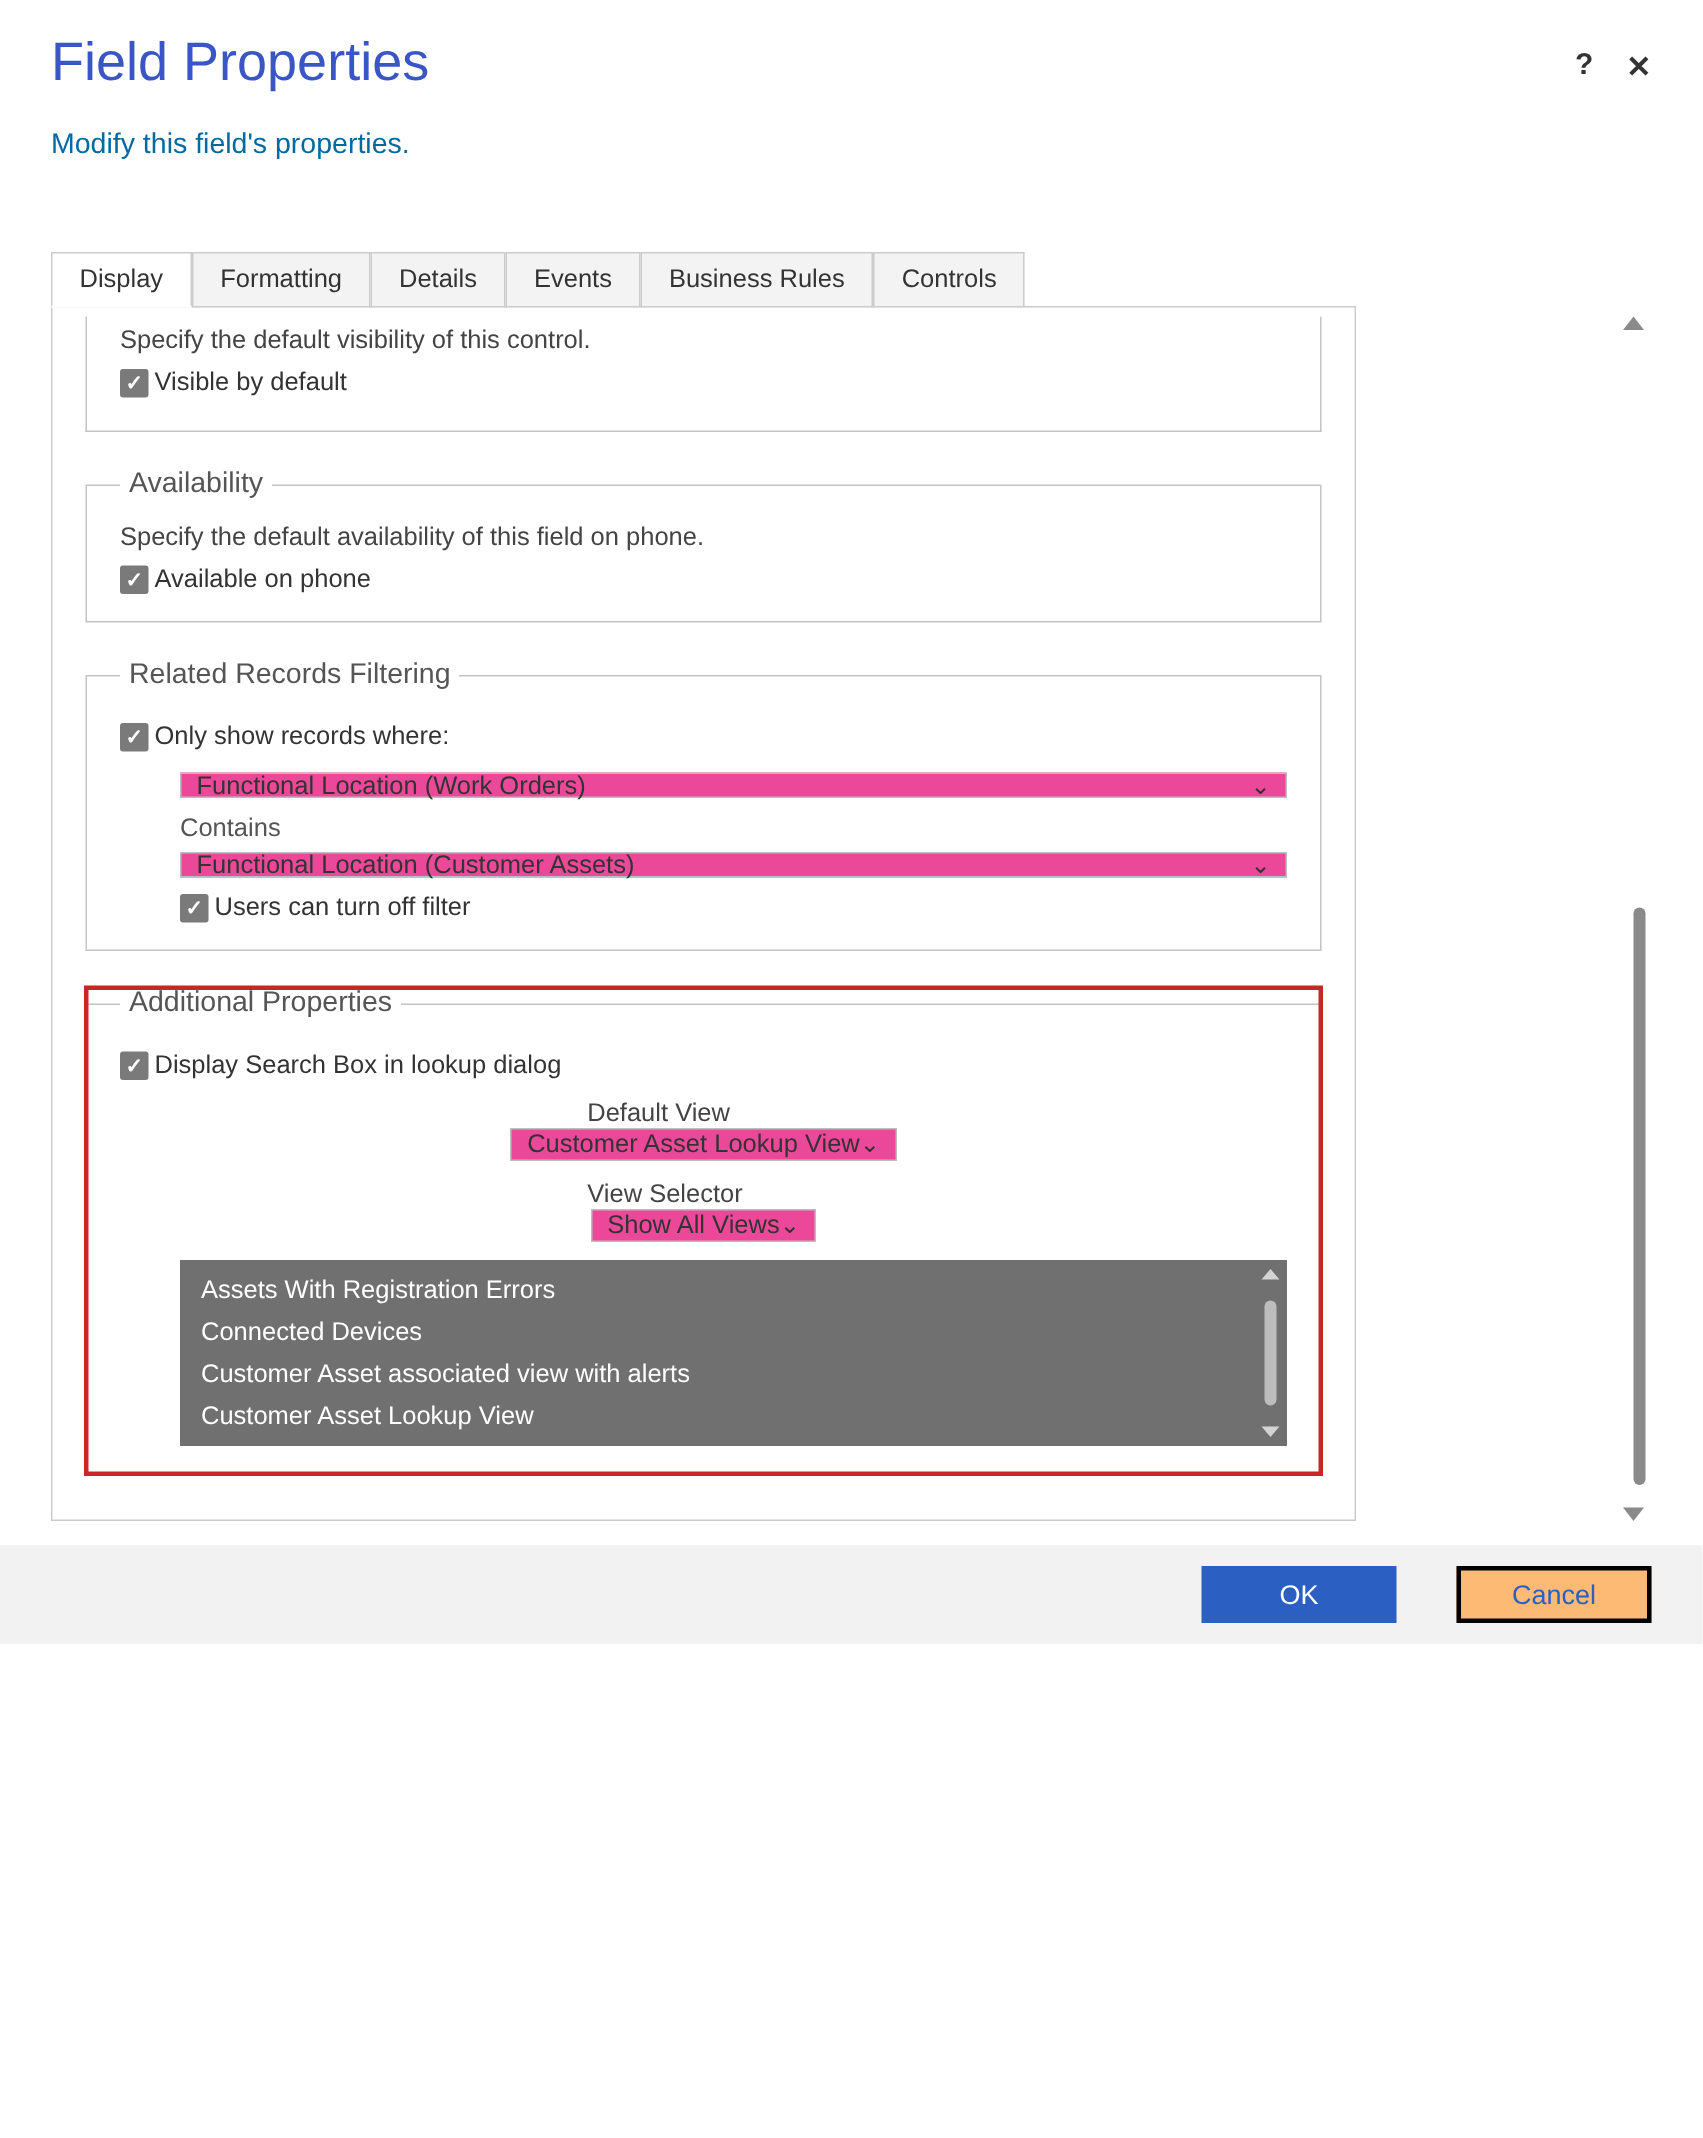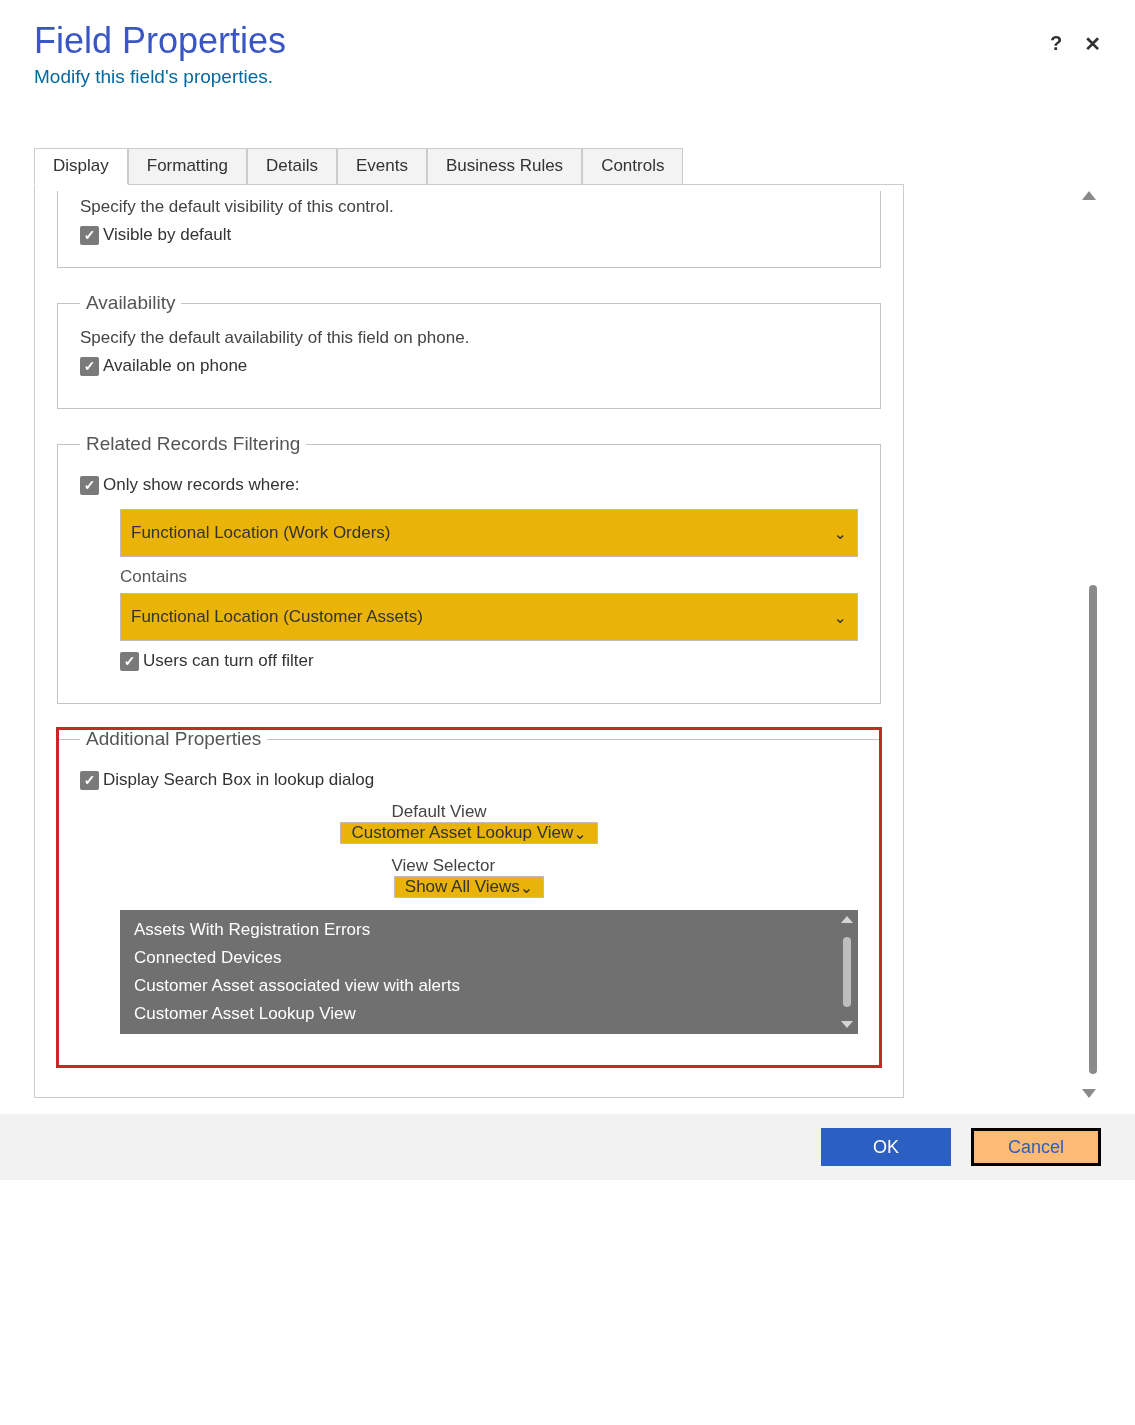--- a/index.html
+++ b/index.html
@@ -13,21 +13,21 @@
     padding: 20px 34px 0 34px;
     position: relative;
   }
   .dialog-header {
     position: relative;
   }
   .dialog-title {
     font-size: 36px;
     font-weight: 400;
     color: #3a56c4;
-    margin-bottom: 4px;
+    margin-bottom: 24px;
   }
   .dialog-subtitle {
     font-size: 19px;
     color: #0369a1;
     margin-bottom: 60px;
   }
   .header-icons {
     position: absolute;
     right: 0;
     top: 12px;
@@ -90,21 +90,21 @@
   .tri-up, .tri-down {
     width: 0; height: 0;
     border-left: 7px solid transparent;
     border-right: 7px solid transparent;
   }
   .tri-up { border-bottom: 9px solid #8a8a8a; }
   .tri-down { border-top: 9px solid #8a8a8a; }
   fieldset {
     border: 1px solid #c4c4c4;
     margin-top: 24px;
-    padding: 14px 22px 32px 22px;
+    padding: 14px 22px 18px 22px;
   }
   legend {
     font-size: 19px;
     color: #555;
     padding: 0 6px;
   }
   .visibility-block {
     border: 1px solid #c4c4c4;
     border-top: none;
     padding: 6px 22px 22px 22px;
@@ -115,24 +115,24 @@
     display: flex; align-items: center; gap: 4px; margin-top: 6px;
     font-size: 17px;
   }
   .chk {
     width: 19px; height: 19px; background: #7a7a7a; border-radius: 2px;
     display: inline-flex; align-items: center; justify-content: center;
     color: #fff; font-size: 14px; font-weight: bold;
   }
   .dropdown {
     border: 1px solid #bdbdbd;
-    height: 48px;
+    height: 17px;
     display: flex; align-items: center; justify-content: space-between;
     padding: 0 10px; font-size: 17px; color: #333;
-    background: #eab308; cursor: pointer;
+    background: #ec4899; cursor: pointer;
   }
   .indent { margin-left: 40px; }
   .contains-lbl { font-size: 17px; color: #555; margin: 10px 0 6px 40px; }
   .highlighted { outline: 3px solid #c62828; outline-offset: -2px; }
   .form-row {
     display: flex; align-items: center; margin-top: 12px; flex-direction: column;
   }
   .form-row .lbl { width: 155px; font-size: 17px; color: #444; }
   .form-row .dropdown { flex: 1; }
   .list-box {
@@ -153,21 +153,21 @@
     max-height: 70px;
   }
   .list-box .mini-tri-up, .list-box .mini-tri-down {
     width:0;height:0;border-left:6px solid transparent;border-right:6px solid transparent;
   }
   .list-box .mini-tri-up { border-bottom: 7px solid #d4d4d4; }
   .list-box .mini-tri-down { border-top: 7px solid #d4d4d4; }
   .button-bar {
     background: #f2f2f2;
     padding: 14px 34px;
-    display: flex; justify-content: flex-end; gap: 20px;
+    display: flex; justify-content: flex-end; gap: 40px;
     margin-top: 16px;
   }
   .btn {
     min-width: 130px; height: 38px; font-size: 18px;
     display: flex; align-items: center; justify-content: center;
     cursor: pointer;
   }
   .btn-primary { background: #2b5fc1; color: #fff; border: none; }
   .btn-secondary { background: #fdba74; color: #2b5fc1; border: 3px solid #000000; }
   .chev { font-size: 16px; color: #333; }

